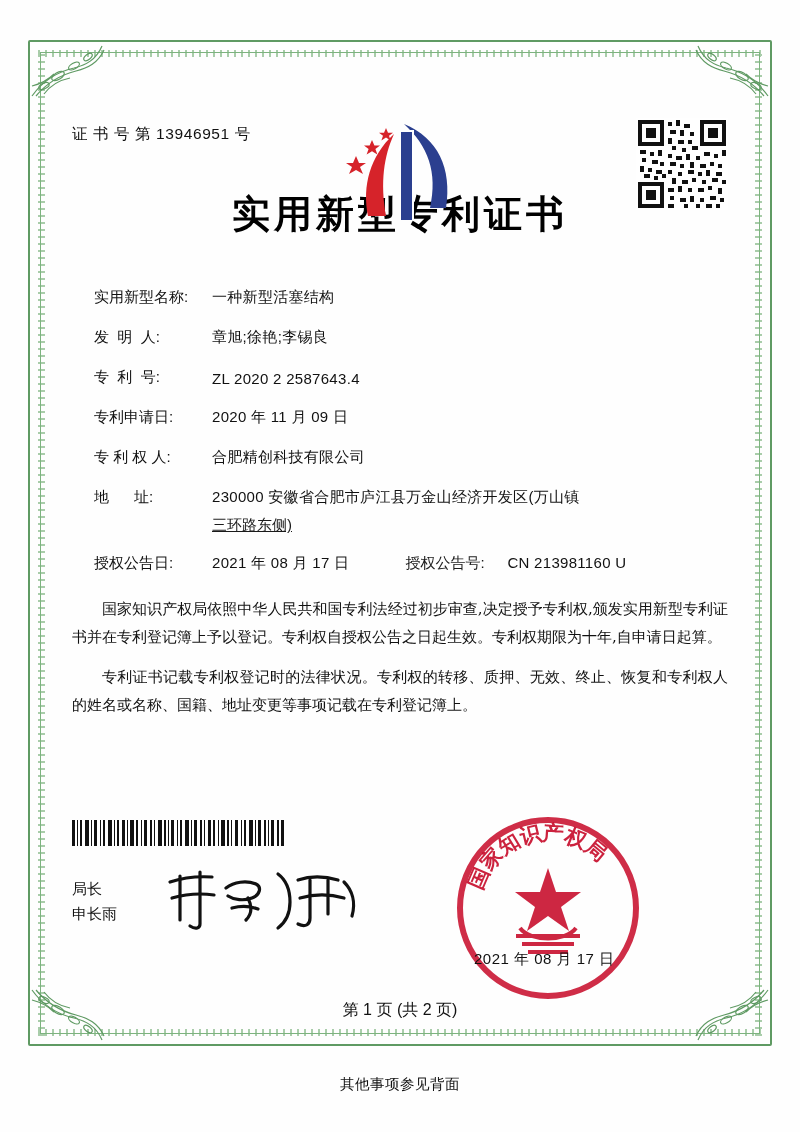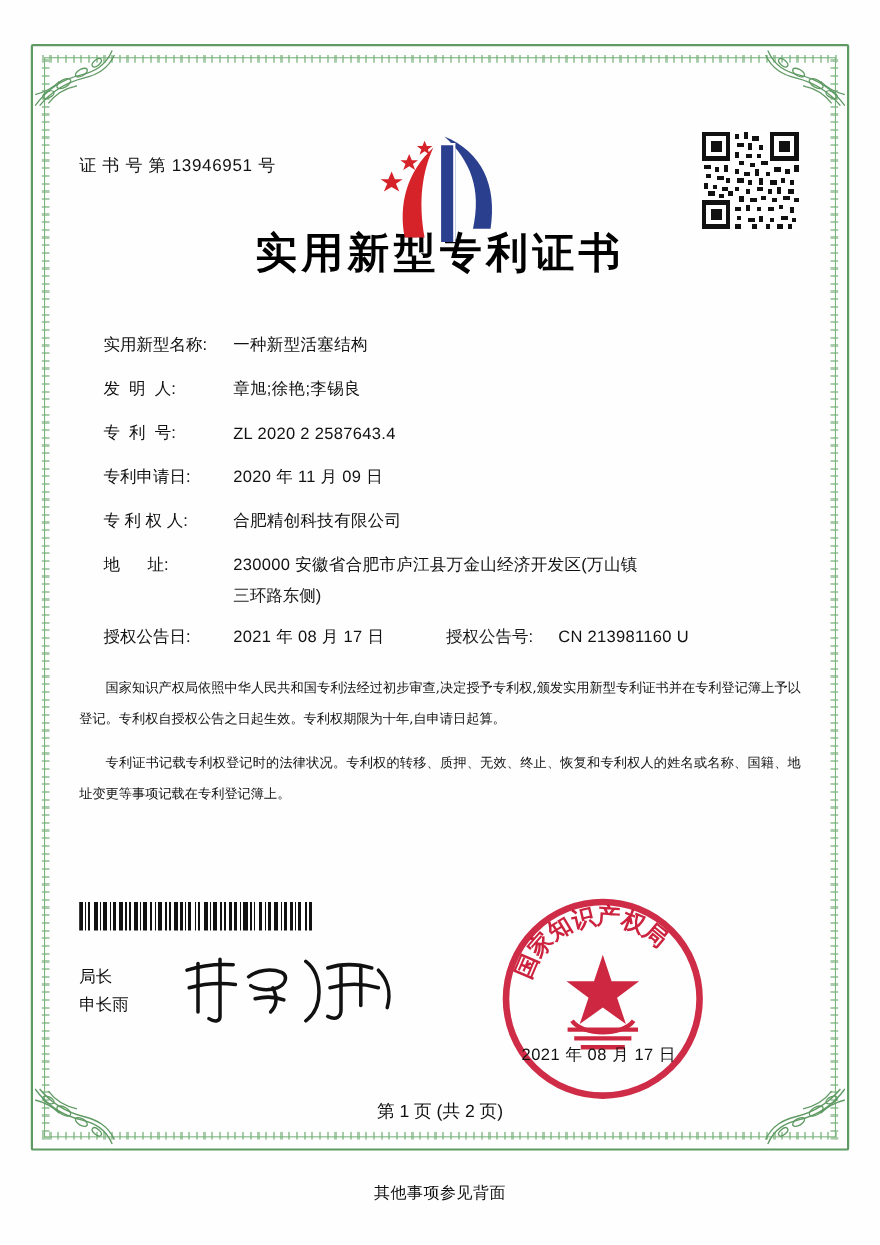--- a/index.html
+++ b/index.html
@@ -71,21 +71,21 @@
     position: absolute;
     left: 72px;
     right: 72px;
     top: 96px;
   }
 
   .cert-no {
     font-size: 15.5px;
     letter-spacing: .6px;
     color: #111;
-    margin-top: 44px;
+    margin-top: 28px;
     font-family: "Liberation Sans", sans-serif;
   }
 
   .logo {
     position: absolute;
     left: 262px;
     top: 20px;
     width: 128px;
     height: 110px;
   }
@@ -129,27 +129,28 @@
   .field .val {
     color: #111;
     letter-spacing: .3px;
   }
   .addr-cont {
     padding-left: 118px;
     margin-top: -12px;
     margin-bottom: 19px;
     font-size: 15px;
     font-family: "Liberation Sans", sans-serif;
+    text-decoration: underline;
   }
   .pub-row { display:flex; align-items: baseline; }
   .pub-row .lbl2 { margin-left: 56px; width: 102px; flex: 0 0 102px;}
 
   .para {
     margin-top: 22px;
-    font-size: 12px;
+    font-size: 15px;
     line-height: 28px;
     text-indent: 2em;
     text-align: justify;
     color: #111;
     font-family: "DejaVu Serif", serif;
   }
   .para.second { margin-top: 12px; }
 
   
   .barcode {

